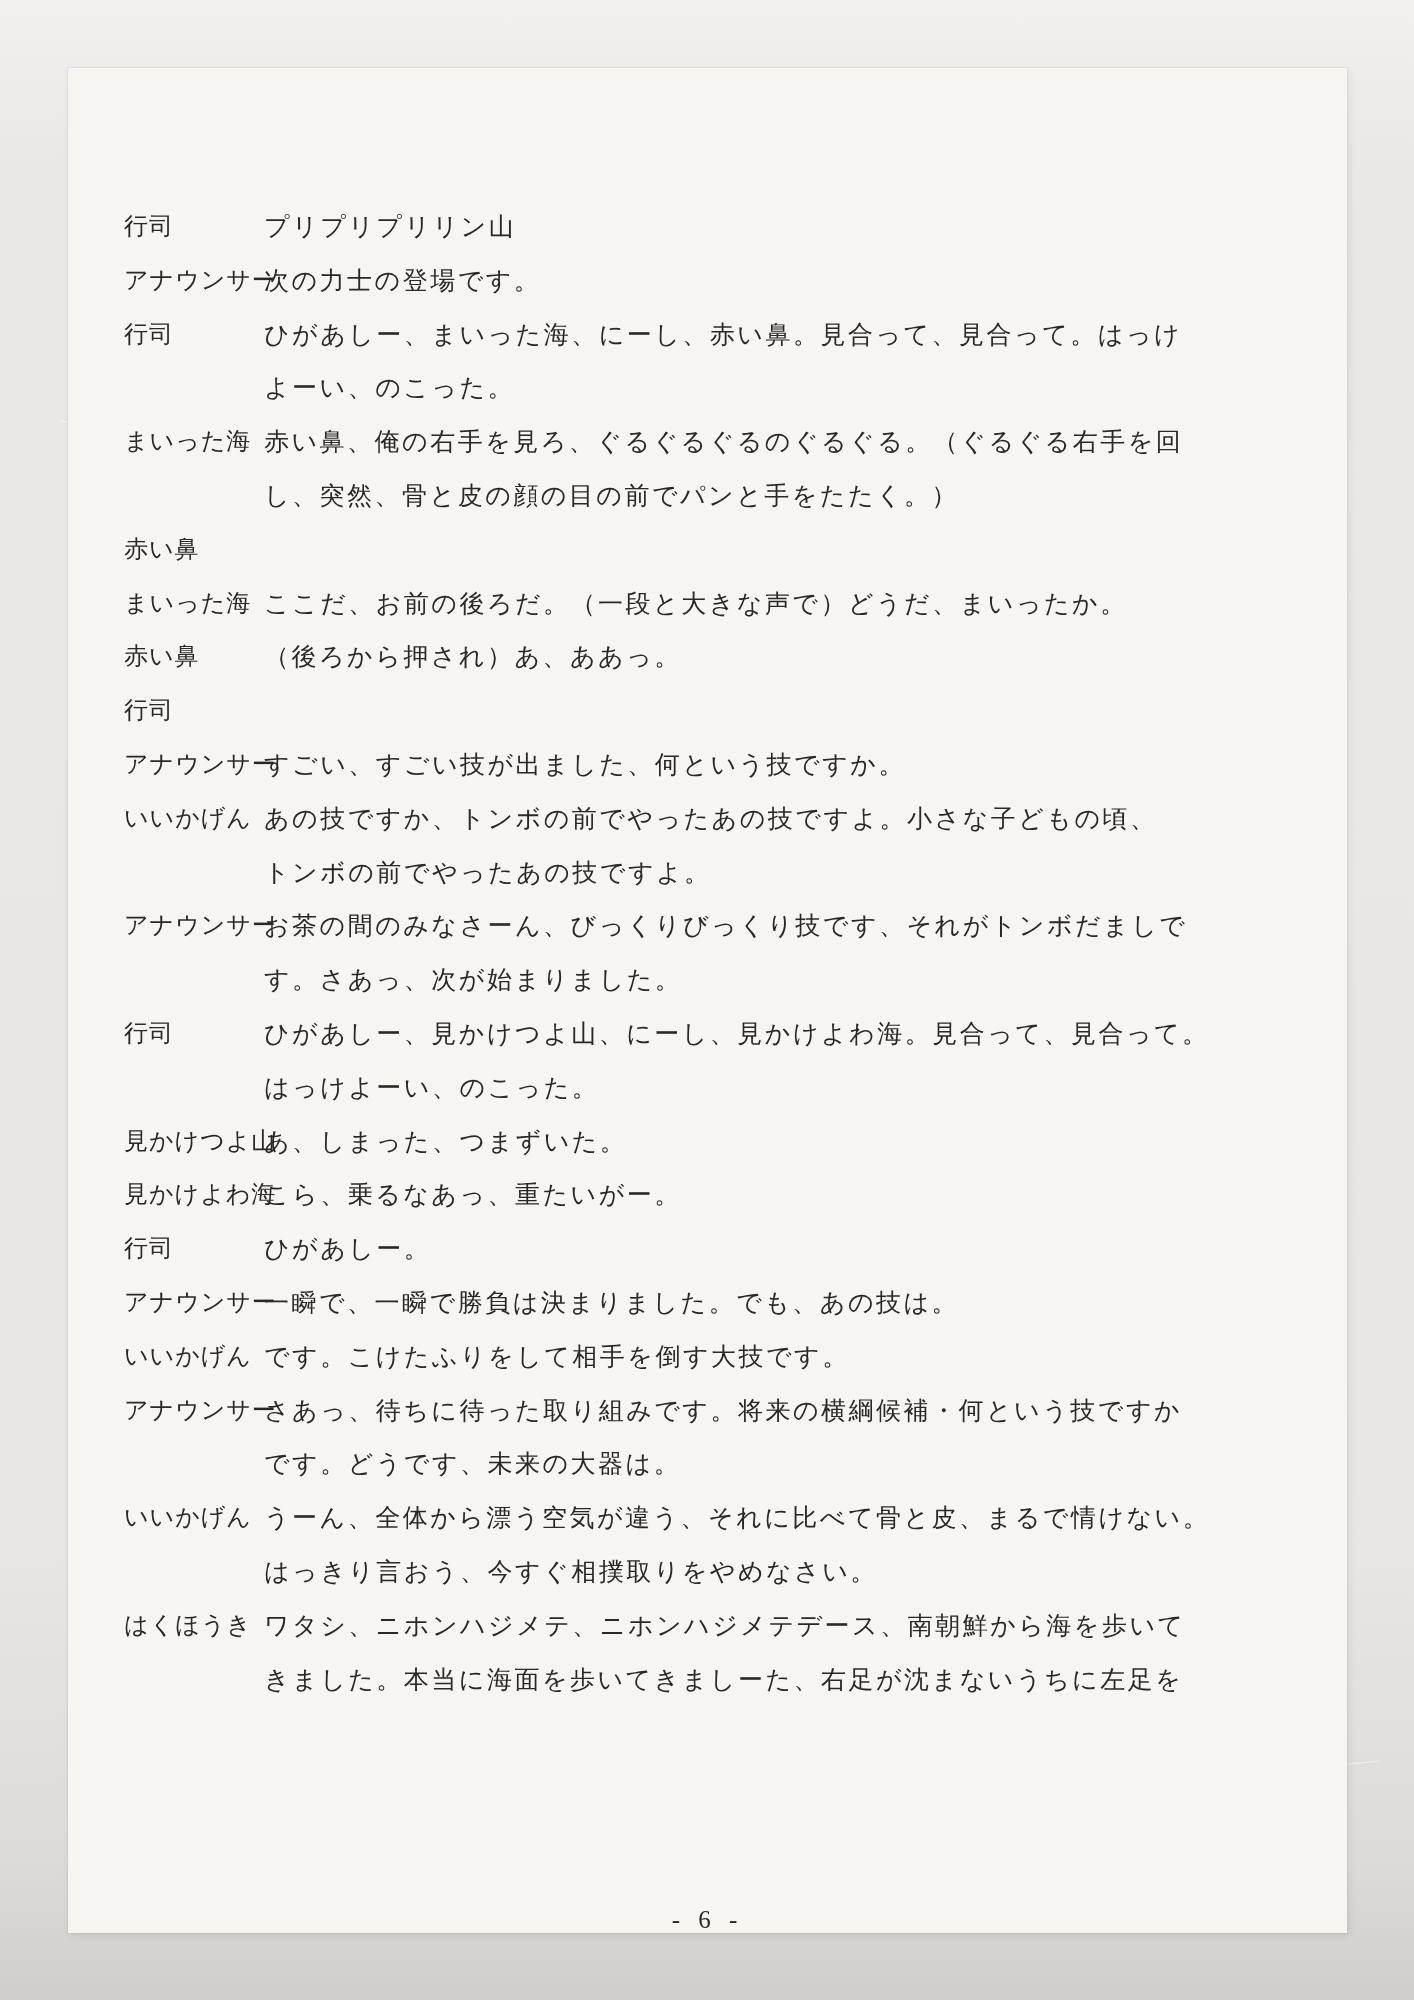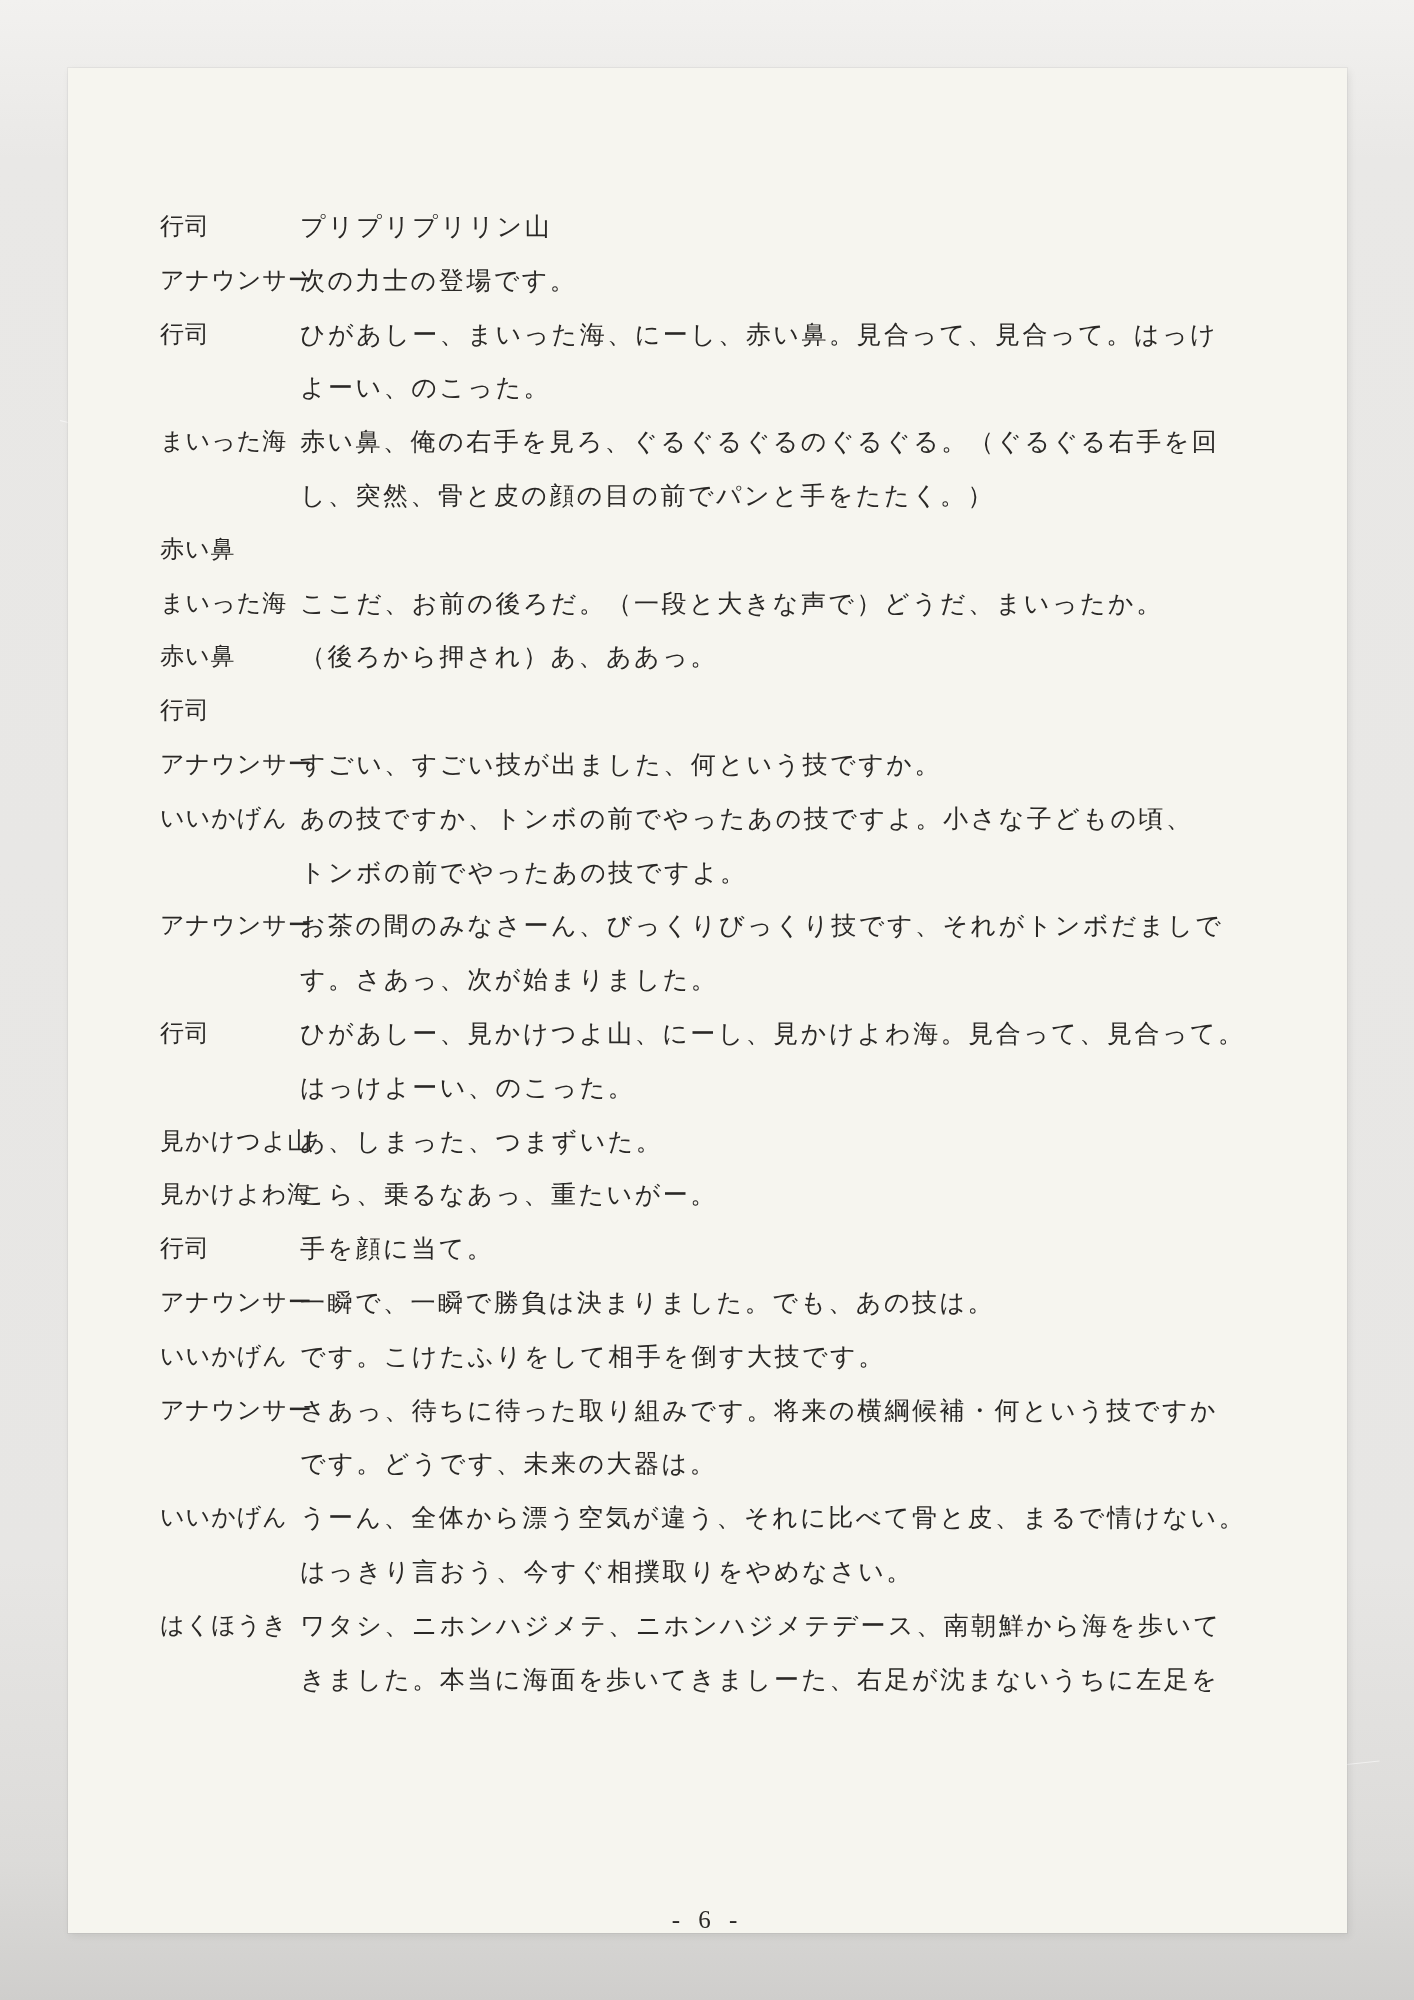--- a/index.html
+++ b/index.html
@@ -28,21 +28,21 @@
     box-shadow: 0 0 0 1px rgba(0,0,0,0.04), 2px 3px 8px rgba(0,0,0,0.08);
   }
   .content {
     padding-top: 132px;
   }
   .entry {
     display: flex;
     align-items: flex-start;
   }
   .speaker {
-    margin-left: 92px;
+    margin-left: 56px;
     width: 140px;
     flex: 0 0 140px;
     font-size: 24px;
     letter-spacing: 1px;
     line-height: 53.8px;
     color: #2a2826;
     white-space: nowrap;
   }
   .dialogue {
     width: 1020px;
@@ -167,21 +167,21 @@
         </div>
         <div class="entry">
           <div class="speaker">見かけよわ海</div>
           <div class="dialogue">
             <div class="line">こら、乗るなあっ、重たいがー。</div>
           </div>
         </div>
         <div class="entry">
           <div class="speaker">行司</div>
           <div class="dialogue">
-            <div class="line">手を顔に当て。</div>
+            <div class="line">ひがあしー。</div>
           </div>
         </div>
         <div class="entry">
           <div class="speaker">アナウンサー</div>
           <div class="dialogue">
             <div class="line">一瞬で、一瞬で勝負は決まりました。でも、あの技は。</div>
           </div>
         </div>
         <div class="entry">
           <div class="speaker">いいかげん</div>

